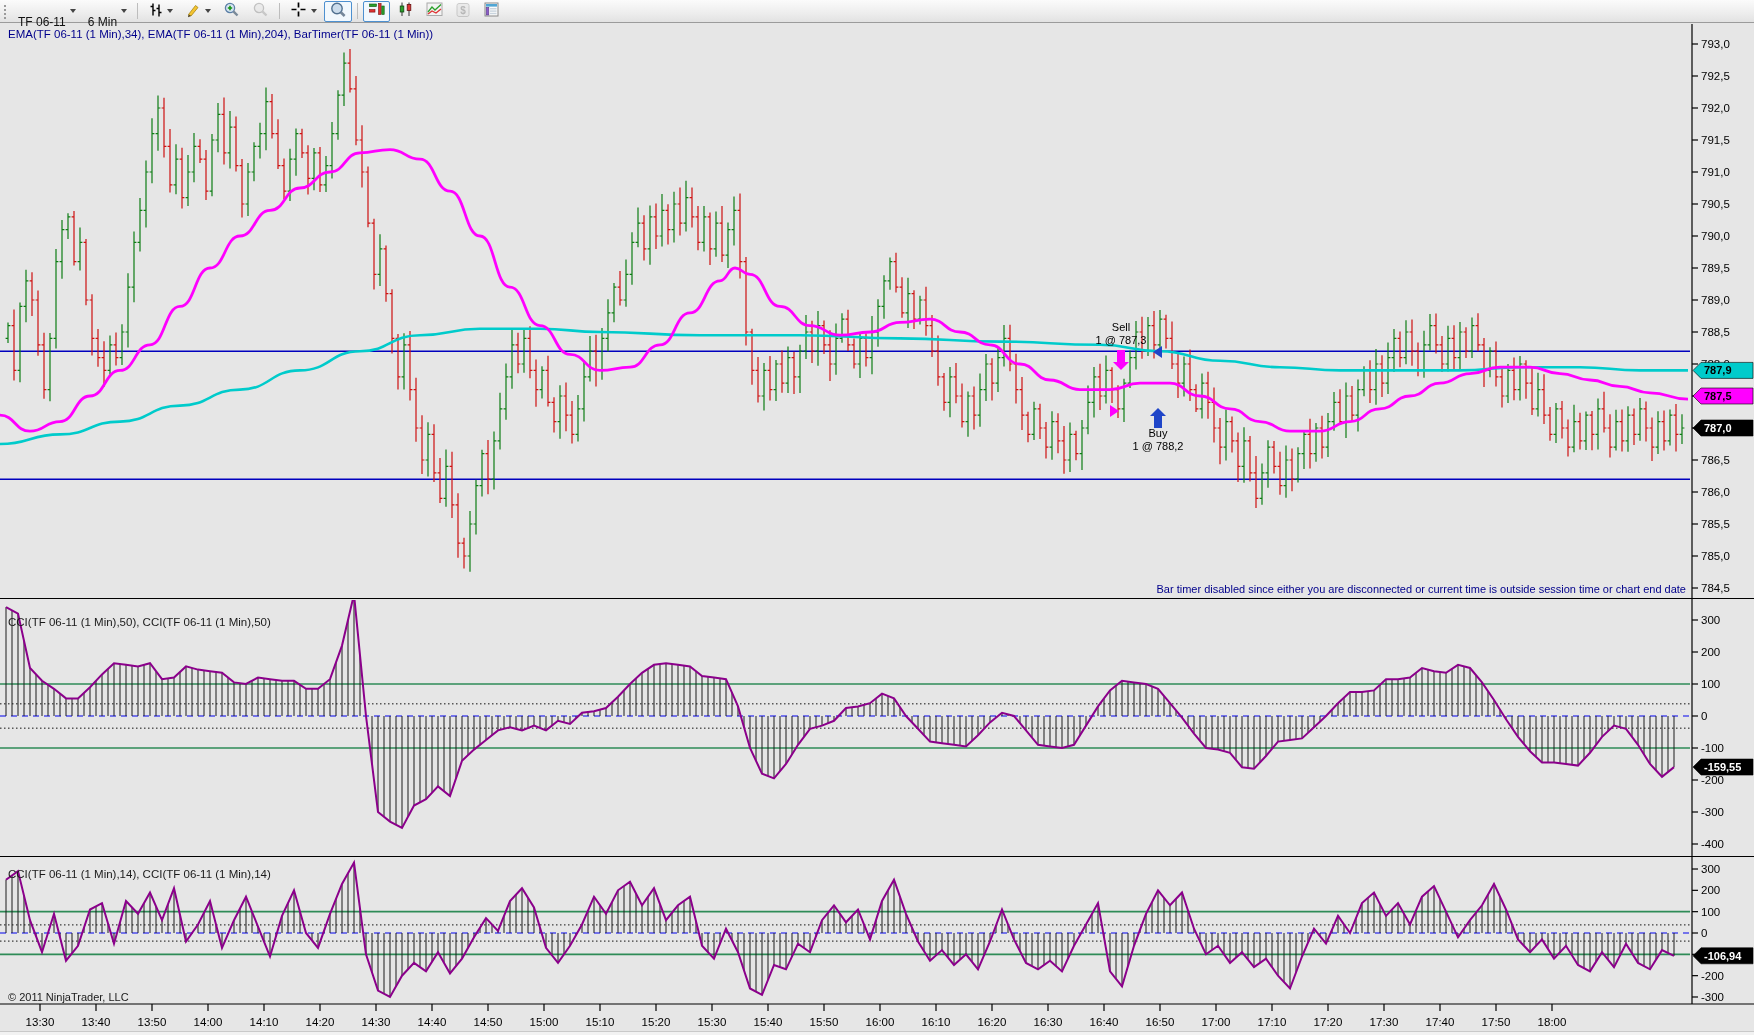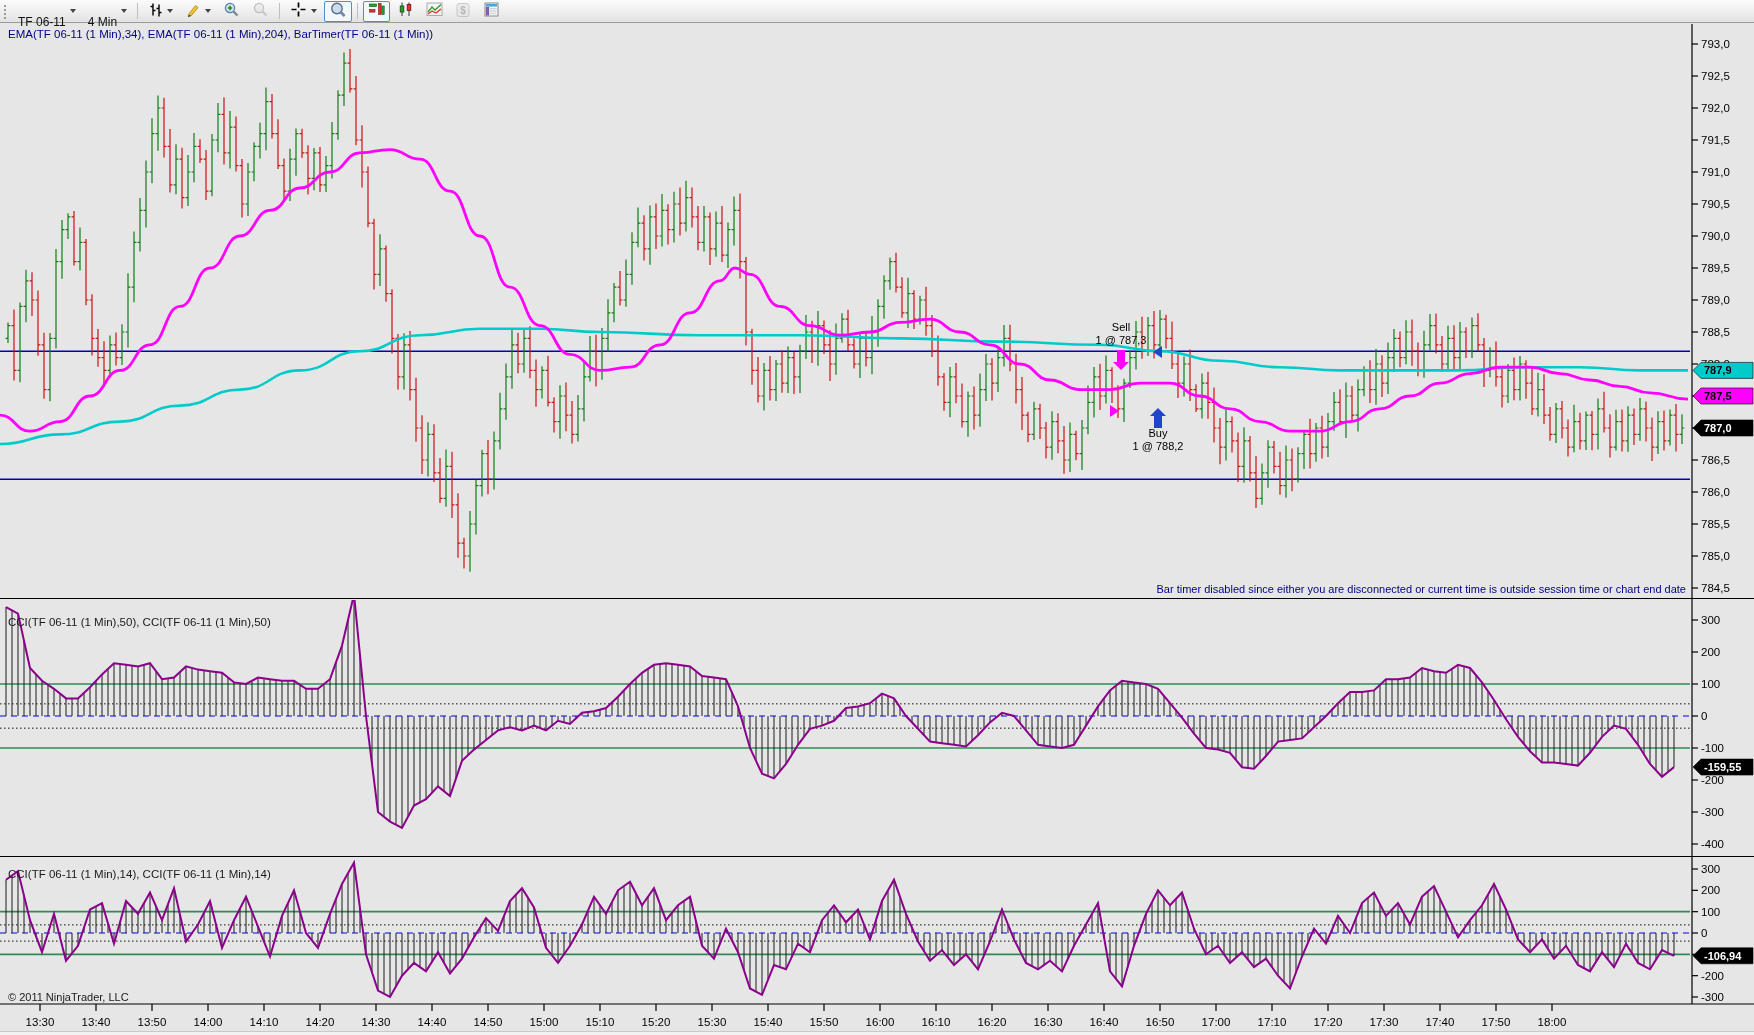--- a/index.html
+++ b/index.html
@@ -28,21 +28,21 @@
 
   <div id="toolbar">
     <div class="grip"></div>
 
     <div class="tb-btn">
       <span class="tb-lbl">TF 06-11</span>
       <span class="caret"></span>
     </div>
 
     <div class="tb-btn">
-      <span class="tb-lbl">4 Min</span>
+      <span class="tb-lbl">6 Min</span>
       <span class="caret"></span>
     </div>
 
     <div class="tb-sep"></div>
 
     <div class="tb-btn">
       <span><svg width="15" height="15">
             <path d="M5 1.5v12 M2.5 4.5h2.5 M5 8.5h2.5 M11 2.5v12 M8.5 6.5h2.5 M11 10.5h2.5" stroke="#000" stroke-width="1.4" fill="none"></path>
           </svg></span>
       <span class="caret"></span>

